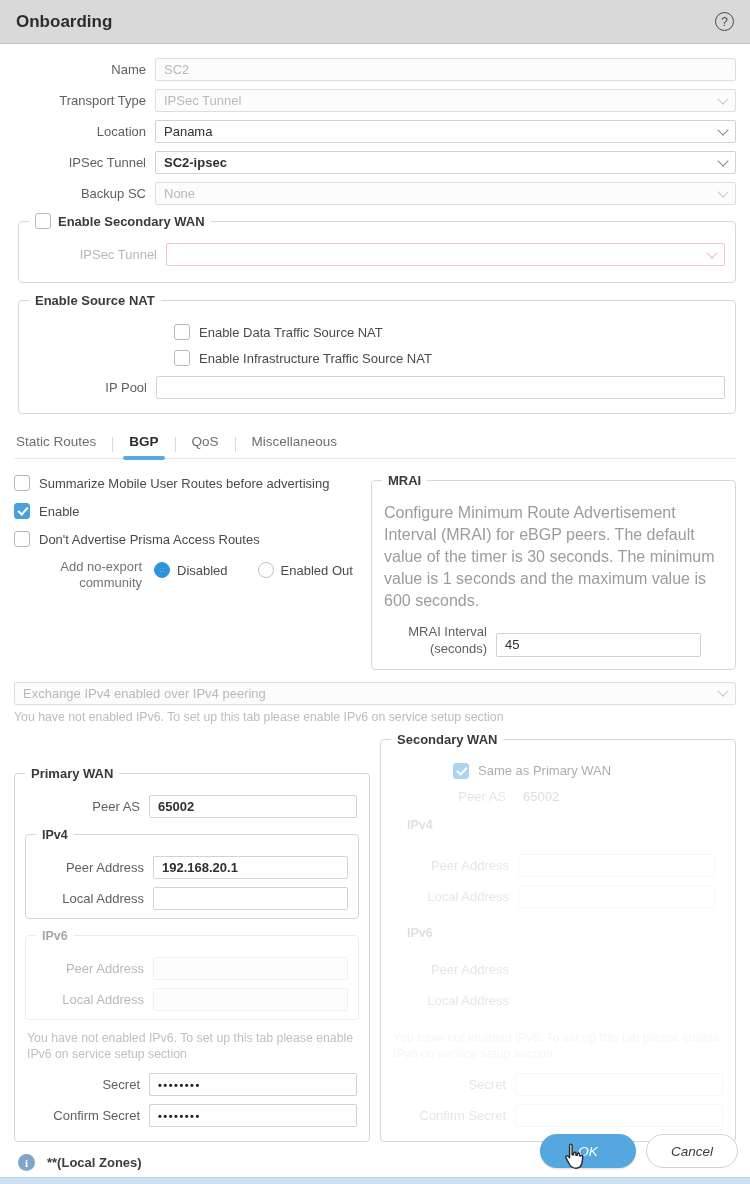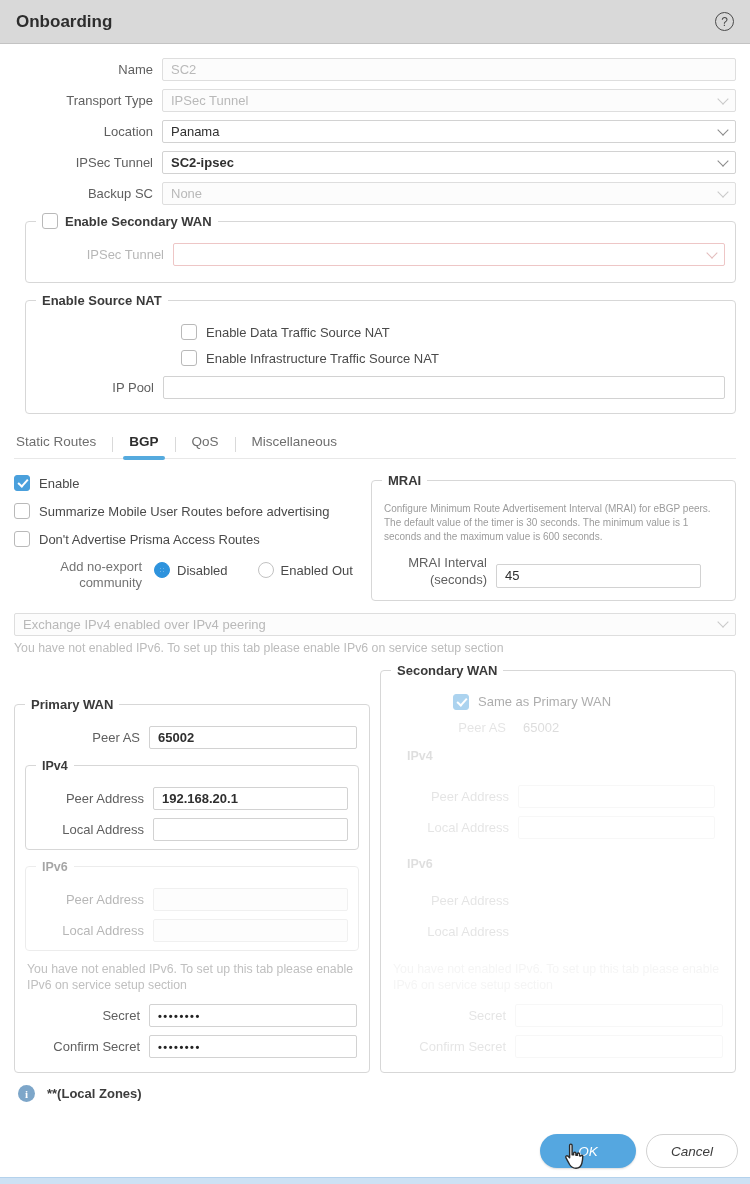--- a/index.html
+++ b/index.html
@@ -6,21 +6,21 @@
   html,body { background:#eef0f2; }
   body { font-family:"Liberation Sans", sans-serif; }
   .dialog { position:relative; width:750px; height:1184px; background:#fff; overflow:hidden;
             color:#3c3c3c; font-size:13px; }
   
   .hdr { height:44px; background:#d9d9d9; display:flex; align-items:center; justify-content:space-between;
          padding:0 16px; border-bottom:1px solid #c3c3c3; }
   .hdr-title { font-size:17px; font-weight:bold; color:#2d2d2d; }
   .help-ic { width:19px; height:19px; border:1.6px solid #4a4a4a; border-radius:50%;
              display:flex; align-items:center; justify-content:center; font-size:12px; color:#4a4a4a; cursor:pointer; }
-  .main { padding:14px 14px 0 25px; }
+  .main { padding:14px 14px 0 18px; }
   
   .row { display:flex; align-items:center; margin-bottom:8px; }
   .row .lbl { width:128px; text-align:right; margin-right:9px; color:#5f5f5f; flex:none; }
   .ctl { flex:1; height:23px; border:1px solid #d2d2d2; border-radius:2px; background:#fff;
          display:flex; align-items:center; padding:0 8px; color:#2f2f2f; position:relative; }
   .ctl input { border:none; outline:none; width:100%; font:inherit; color:#2f2f2f; background:transparent; }
   .ctl.dis { border-color:#dedede; background:#fcfcfc; color:#b9b9b9; }
   .sel { justify-content:space-between; cursor:pointer; }
   .chev { width:8px; height:8px; border-right:1.6px solid #8a8a8a; border-bottom:1.6px solid #8a8a8a;
           transform:rotate(45deg); margin-top:-4px; flex:none; }
@@ -51,21 +51,21 @@
                        background:#55aade; border-radius:3px; }
   .tab-sep { width:1px; height:15px; background:#d9d9d9; margin:0 14px; }
   
   .bgp-wrap { display:flex; gap:10px; padding:14px 14px 0 14px; }
   .bgp-left { flex:1; padding-top:2px; }
   .noexp { display:flex; align-items:flex-start; margin-top:2px; }
   .noexp .lbl2 { width:128px; text-align:right; margin-right:12px; color:#737373; line-height:1.25; }
   .radios { display:flex; gap:30px; padding-top:3px; }
   .radio-item { display:flex; align-items:center; gap:7px; color:#4a4a4a; }
   .mrai { width:365px; margin-bottom:0; }
-  .mrai-desc { color:#9c9c9c; font-size:10px; line-height:1.38; margin:6px 2px 12px 2px; }
+  .mrai-desc { color:#9c9c9c; font-size:16px; line-height:1.38; margin:6px 2px 12px 2px; }
   .mrai-row { display:flex; align-items:flex-end; }
   .mrai-row .lbl { width:105px; text-align:right; margin-right:9px; color:#5f5f5f; line-height:1.25; }
   .mrai-row .ctl { height:24px; }
   
   .exchange-area { padding:12px 14px 0 14px; }
   .note { color:#bcbcbc; font-size:12.3px; margin-top:5px; }
   
   .wan-wrap { display:flex; gap:10px; padding:8px 14px 0 14px; align-items:flex-end; }
   .wan { flex:1; margin-bottom:0; }
   .wan .row .lbl { width:115px; }
@@ -178,26 +178,26 @@
     <div class="tab active">BGP</div>
     <div class="tab-sep"></div>
     <div class="tab">QoS</div>
     <div class="tab-sep"></div>
     <div class="tab">Miscellaneous</div>
   </div>
 
   <div class="bgp-wrap">
     <div class="bgp-left">
       <div class="cbrow">
+        <span class="cb"></span>
+        <span>Summarize Mobile User Routes before advertising</span>
+      </div>
+      <div class="cbrow">
         <span class="cb on"></span>
         <span>Enable</span>
-      </div>
-      <div class="cbrow">
-        <span class="cb"></span>
-        <span>Summarize Mobile User Routes before advertising</span>
       </div>
       <div class="cbrow">
         <span class="cb"></span>
         <span>Don't Advertise Prisma Access Routes</span>
       </div>
       <div class="noexp">
         <div class="lbl2">Add no-export community</div>
         <div class="radios">
           <div class="radio-item">
             <span class="radio on"></span>

